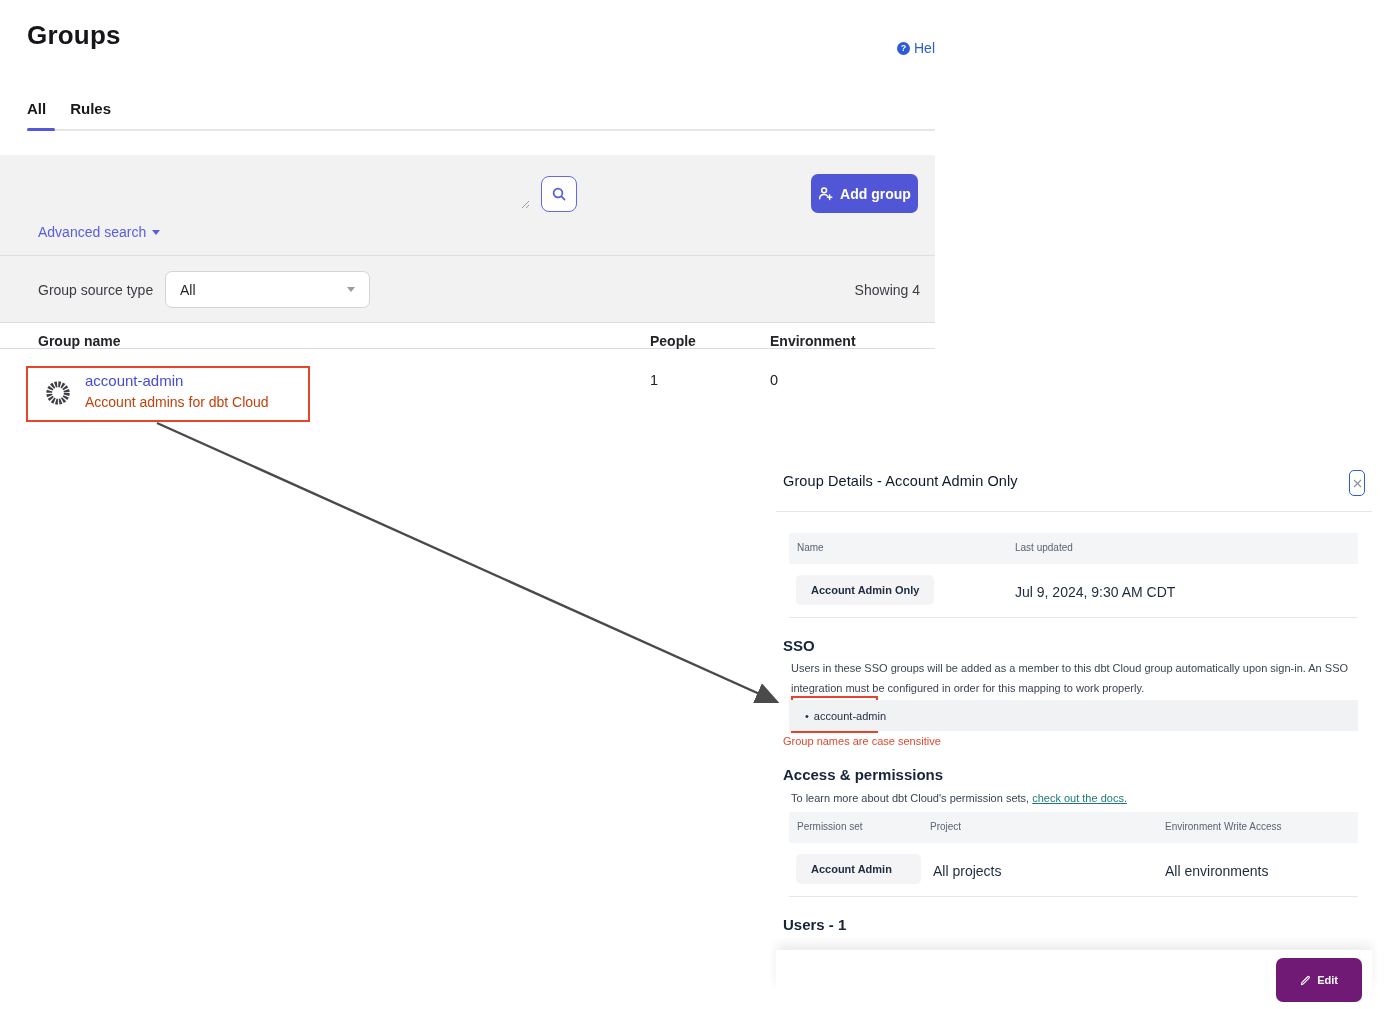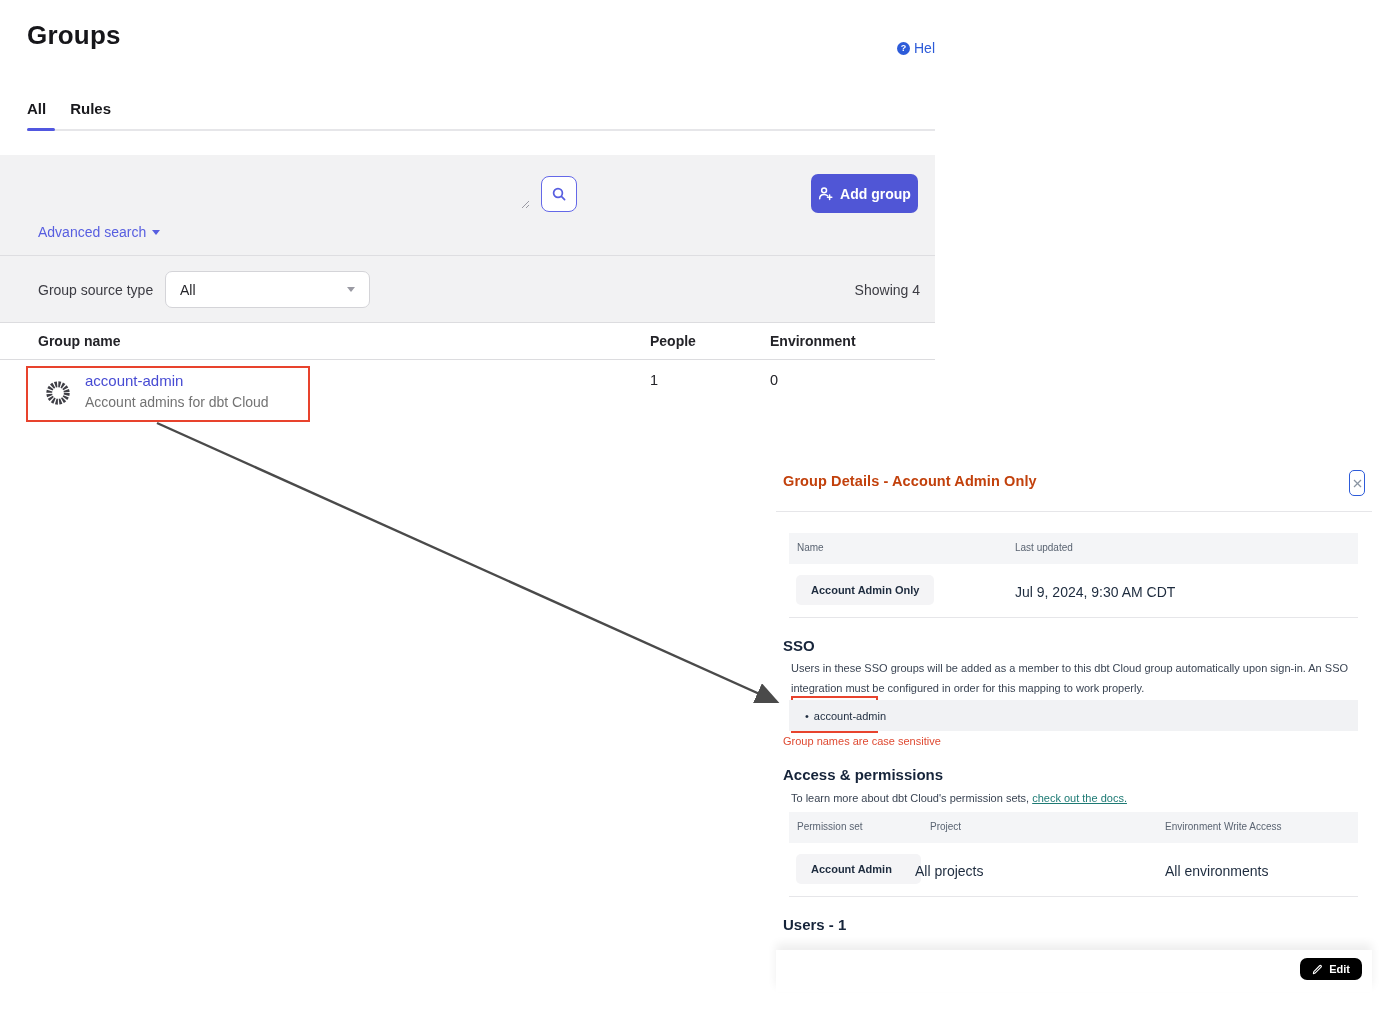--- a/index.html
+++ b/index.html
@@ -25,57 +25,57 @@
   .search-btn { position:absolute; left:541px; top:21px; width:36px; height:36px; background:#fff; border:1.5px solid #6468e8; border-radius:8px; display:flex; align-items:center; justify-content:center; cursor:pointer; }
   .advanced { position:absolute; left:38px; top:69px; font-size:14px; color:#575ee0; display:flex; align-items:center; gap:6px; cursor:pointer; }
   .caret-down { width:0; height:0; border-left:4px solid transparent; border-right:4px solid transparent; border-top:5px solid #575ee0; display:inline-block; }
   .add-group-btn { position:absolute; left:811px; top:19px; width:107px; height:39px; background:#5056d6; border:none; border-radius:7px; color:#fff; font-size:14px; font-weight:700; display:flex; align-items:center; justify-content:center; gap:7px; cursor:pointer; font-family:"Liberation Sans",sans-serif; }
 
   .filter-label { position:absolute; left:38px; top:127px; font-size:14px; color:#3c3c43; }
   .source-select { position:absolute; left:165px; top:116px; width:205px; height:37px; background:#fff; border:1px solid #d4d4d8; border-radius:7px; display:flex; align-items:center; padding:0 14px; font-size:14px; color:#26262b; cursor:pointer; }
   .select-caret { position:absolute; right:14px; width:0; height:0; border-left:4px solid transparent; border-right:4px solid transparent; border-top:5px solid #9a9aa3; }
   .showing { position:absolute; left:790px; top:127px; width:130px; text-align:right; font-size:14px; color:#3c3c43; }
 
-  .groups-header { position:absolute; left:0; top:322px; width:935px; height:38px; border-top:1px solid #dcdcdf; border-bottom:1px solid #dcdcdf; background:#fff; }
+  .groups-header { position:absolute; left:0; top:322px; width:935px; height:27px; border-top:1px solid #dcdcdf; border-bottom:1px solid #dcdcdf; background:#fff; }
   .gh-cell { position:absolute; top:10px; font-size:14px; font-weight:700; color:#232328; }
   .groups-row { position:absolute; left:0; top:360px; width:935px; height:68px; background:#fff; }
   .group-icon { position:absolute; left:44px; top:19px; width:28px; height:28px; }
   .group-name { position:absolute; left:85px; top:12px; font-size:15px; color:#474bd3; cursor:pointer; }
-  .group-desc { position:absolute; left:85px; top:34px; font-size:14px; color:#737373; }
+  .group-desc { position:absolute; left:85px; top:34px; font-size:14px; color:#c2410c; }
   .row-val { position:absolute; top:12px; font-size:14.5px; color:#232328; }
 
   
   .anno-box { position:absolute; border:2px solid #e8432d; pointer-events:none; }
   #anno-row { left:26px; top:366px; width:284px; height:56px; }
   #anno-sso { left:791px; top:696px; width:87px; height:37px; }
   #arrow-overlay { position:absolute; left:0; top:0; width:1386px; height:1009px; pointer-events:none; }
 
   
-  .detail-title { position:absolute; left:783px; top:473px; font-size:14.5px; font-weight:700; color:#c2410c; letter-spacing:.1px; }
+  .detail-title { position:absolute; left:783px; top:473px; font-size:14.5px; font-weight:400; color:#0f172a; letter-spacing:.1px; }
   .close-btn { position:absolute; left:1349px; top:470px; width:16px; height:26px; border:1.6px solid #2d5bd9; border-radius:5px; background:#fff; display:flex; align-items:center; justify-content:center; cursor:pointer; }
   .detail-divider { position:absolute; left:776px; top:511px; width:596px; height:1px; background:#e6e6e9; }
 
   .dtable { position:absolute; left:789px; width:569px; }
   .dtable .dhead { position:relative; height:31px; background:#f4f5f7; }
   .dth { position:absolute; top:9px; font-size:10px; color:#5a6472; }
   .dtable .drow { position:relative; height:54px; background:#fff; border-bottom:1px solid #e6e6e9; }
   .chip { position:absolute; left:7px; top:11px; background:#f4f4f6; border-radius:5px; padding:9px 15px; font-size:11px; font-weight:700; color:#1d2b3e; white-space:nowrap; }
   .dval { position:absolute; top:20px; font-size:14px; color:#1d2b3e; }
 
   #name-table { top:533px; }
   .sec-head { position:absolute; left:783px; font-size:15px; font-weight:700; color:#16243a; }
   .sec-text { position:absolute; left:783px; width:575px; font-size:11px; color:#3a4453; line-height:1.85;margin-left:8px; }
   .sso-bar { position:absolute; left:789px; top:700px; width:569px; height:31px; background:#f1f2f4; display:flex; align-items:center; padding-left:16px; font-size:11px; color:#1d2b3e; gap:5px; }
   .warn-text { position:absolute; left:783px; top:735px; font-size:11px; color:#df4a32; }
   .docs-link { color:#1d7a74; text-decoration:underline; cursor:pointer; }
   #perm-table { top:812px; }
   .users-head { top:916px; }
 
   .detail-footer { position:absolute; left:776px; top:950px; width:596px; height:42px; background:#fff; box-shadow:0 -6px 9px rgba(0,0,0,.07); }
-  .edit-btn { position:absolute; right:10px; top:8px; height:22px; background:#000000; border:none; border-radius:7px; color:#fff; font-size:11px; font-weight:700; display:flex; align-items:center; gap:6px; padding:0 12px; cursor:pointer; font-family:"Liberation Sans",sans-serif; }
+  .edit-btn { position:absolute; right:10px; top:8px; height:44px; background:#701a75; border:none; border-radius:7px; color:#fff; font-size:11px; font-weight:700; display:flex; align-items:center; gap:6px; padding:0 24px; cursor:pointer; font-family:"Liberation Sans",sans-serif; }
 </style>
 </head>
 <body>
 
 <div id="stage">
 
   <h1 class="page-title">Groups</h1>
 
   <div class="help-wrap">
     <span class="help-q">?</span>
@@ -185,21 +185,21 @@
   </div>
 
   <div class="dtable" id="perm-table">
     <div class="dhead">
       <span class="dth" style="left:8px">Permission set</span>
       <span class="dth" style="left:141px">Project</span>
       <span class="dth" style="left:376px">Environment Write Access</span>
     </div>
     <div class="drow">
       <span class="chip" style="min-width:125px">Account Admin</span>
-      <span class="dval" style="left:126px">All projects</span>
+      <span class="dval" style="left:144px">All projects</span>
       <span class="dval" style="left:376px">All environments</span>
     </div>
   </div>
 
   <div class="sec-head users-head">Users - 1</div>
 
   <div class="detail-footer">
     <button class="edit-btn">
       <svg width="11" height="11" viewBox="0 0 12 12">
         <path d="M1.5 10.5 L2 8.2 L8.3 1.9 A1.1 1.1 0 0 1 9.9 3.5 L3.6 9.8 Z" fill="none" stroke="#fff" stroke-width="1.2" stroke-linejoin="round"></path>

